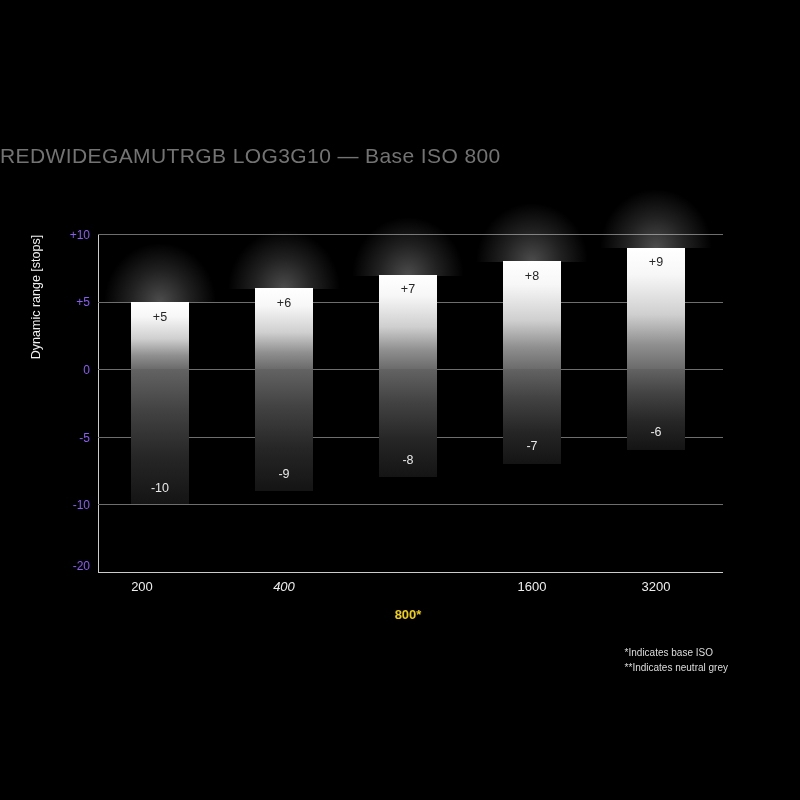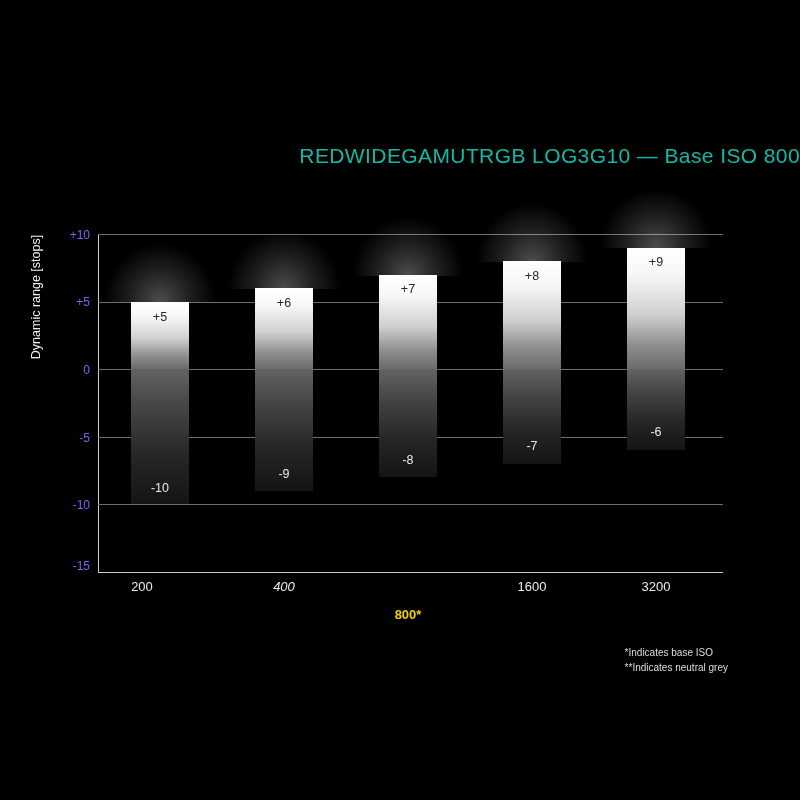--- a/index.html
+++ b/index.html
@@ -21,24 +21,24 @@
     height: 800px;
     background: #000000;
     color: #ffffff;
   }
   
   #title {
     position: absolute;
     left: 0;
     top: 144px;
     width: 800px;
-    text-align: right;
+    text-align: left;
     font-size: 21px;
     letter-spacing: 0.4px;
-    color: #14b8a6;
+    color: #737373;
     font-weight: 400;
   }
   #subtitle {
     position: absolute;
     left: 0;
     top: 182px;
     width: 800px;
     text-align: center;
     font-size: 13px;
     color: #e8e8e8;
@@ -168,21 +168,21 @@
 
   <div id="title">REDWIDEGAMUTRGB LOG3G10 — Base ISO 800</div>
 
   <div id="y-axis-title">Dynamic range [stops]</div>
 
   <div class="ylabel-txt" style="left:44px; top:228px;">+10</div>
   <div class="ylabel-txt" style="left:44px; top:295px;">+5</div>
   <div class="ylabel-txt" style="left:44px; top:363px;">0</div>
   <div class="ylabel-txt" style="left:44px; top:431px;">-5</div>
   <div class="ylabel-txt" style="left:44px; top:498px;">-10</div>
-  <div class="ylabel-txt" style="left:44px; top:559px;">-15</div>
+  <div class="ylabel-txt" style="left:44px; top:559px;">-20</div>
 
   <div id="axis-left"></div>
   <div id="axis-bottom"></div>
 
   <div id="plot">
 
     <div class="gridline" style="top:0px;"></div>
     <div class="gridline" style="top:67.6px;"></div>
     <div class="gridline" style="top:135.2px;"></div>
     <div class="gridline" style="top:202.8px;"></div>

